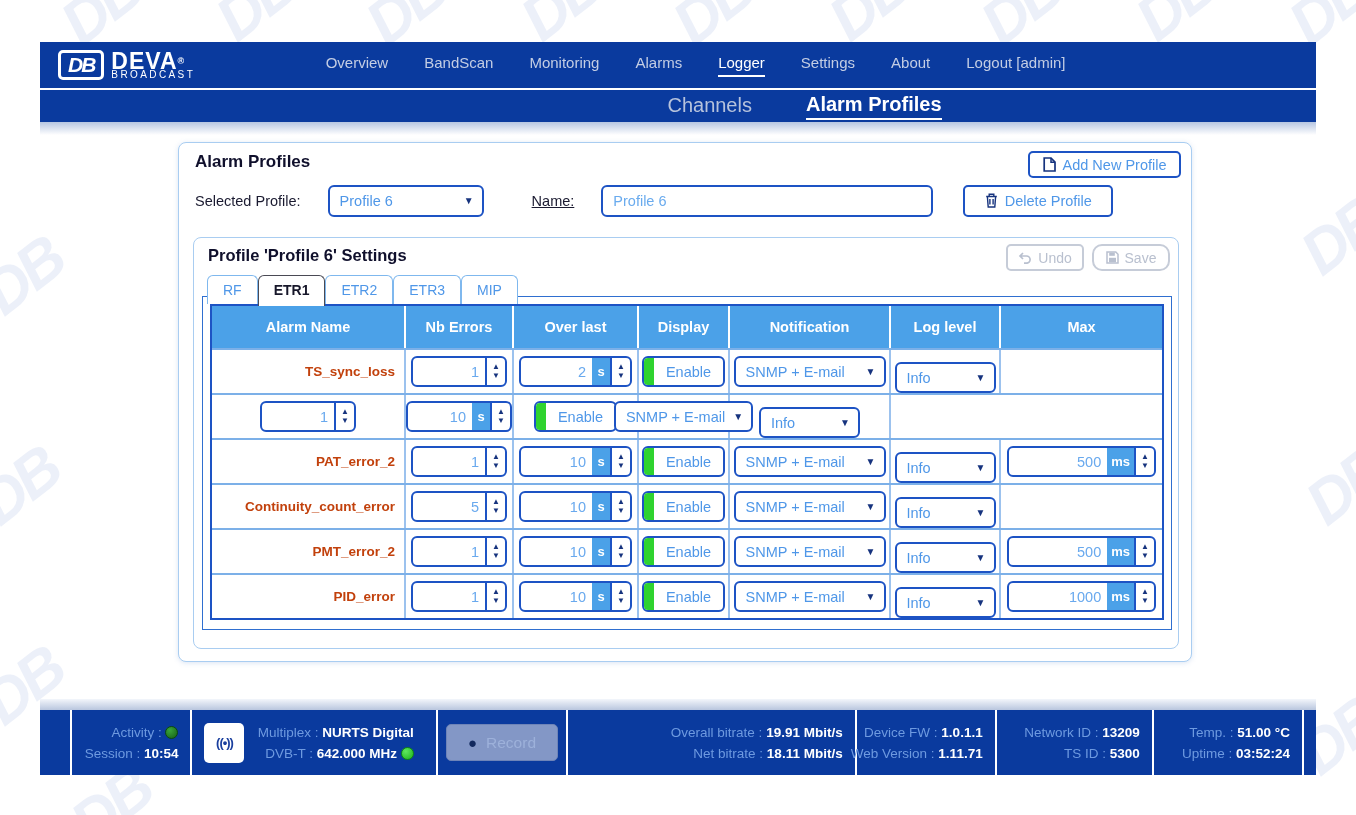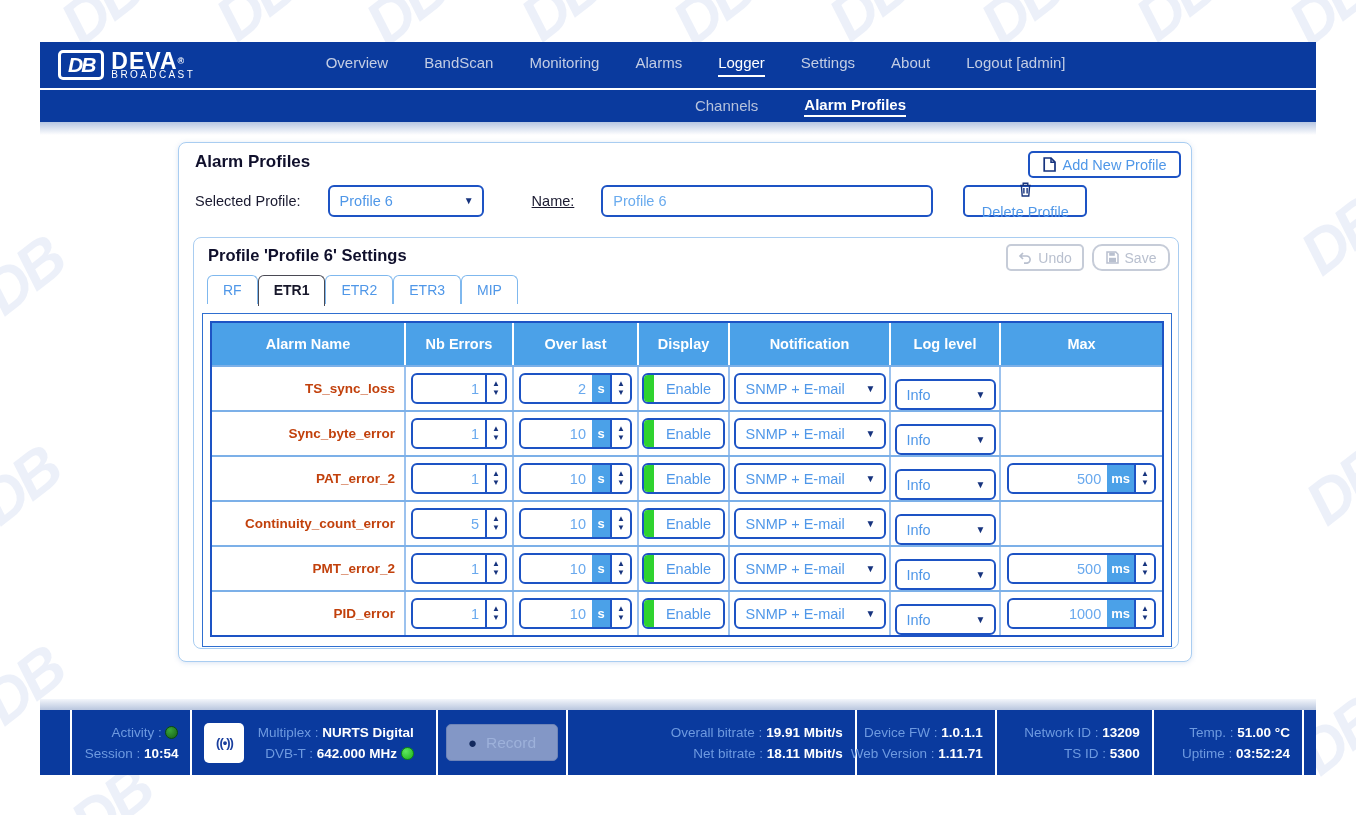--- a/index.html
+++ b/index.html
@@ -21,21 +21,21 @@
   .logo-deva { color:#fff; font-weight:bold; font-size:23px; letter-spacing:1px; line-height:20px; }
   .logo-reg { font-size:9px; vertical-align:top; }
   .logo-bc { color:#fff; font-size:10px; letter-spacing:2.4px; line-height:8px; }
   .nav-items { display:flex; gap:36px; margin:0 auto; padding-right:120px; }
   .nav-item { color:#c3cde4; font-size:15px; cursor:pointer; padding-bottom:4px; }
   .nav-item.active { color:#ffffff; border-bottom:2px solid #ffffff; }
 
   .subnav { position:absolute; left:40px; top:90px; width:1276px; height:32px;
     background:#0a3a9e; z-index:2; display:flex; align-items:center;
     justify-content:center; gap:46px; padding-left:245px; }
-  .subnav-item { color:#b6c2dc; font-size:15px; cursor:pointer; padding-bottom:2px; }
+  .subnav-item { color:#b6c2dc; font-size:20px; cursor:pointer; padding-bottom:2px;margin-left:8px; }
   .subnav-item.active { color:#fff; font-weight:bold; border-bottom:2px solid #fff; }
   .head-shadow { position:absolute; left:40px; top:122px; width:1276px; height:13px;
     background:linear-gradient(to bottom,#b7c6e2,rgba(255,255,255,0)); z-index:1; }
 
   
   .panel { position:absolute; left:178px; top:142px; width:1014px; height:520px;
     background:#fff; border:1px solid #a9cdf1; border-radius:8px; z-index:2;
     box-shadow:0 1px 5px rgba(110,150,210,.25); }
   .panel-title { position:absolute; left:16px; top:9px; font-size:17px; font-weight:bold; color:#10102c; }
   .btn { display:inline-flex; align-items:center; gap:7px; background:#fff;
@@ -46,38 +46,38 @@
     display:flex; align-items:center;gap:18px; }
   .ctl-label { font-size:14.5px; color:#1a1a30; }
   .select { display:flex; align-items:center; background:#fff; border:2px solid #1d53c4;
     border-radius:6px; height:32px; cursor:pointer; }
   .sel-val { flex:1; color:#4f97e8; font-size:14.5px; padding-left:10px; white-space:nowrap; }
   .sel-arrow { color:#16337e; font-size:10px; padding:0 8px; }
   .profile-select { width:156px; margin-left:9px; }
   .name-input { border:2px solid #1d53c4; border-radius:6px; height:32px; width:332px;
     color:#6aabee; font-size:14.5px; padding-left:10px; margin-left:9px; outline:none;
     font-family:"Liberation Sans", sans-serif; }
-  .del-btn { width:124px; height:32px; margin-left:12px;flex-direction:column; }
+  .del-btn { width:150px; height:32px; margin-left:12px; }
 
   
   .inner-panel { position:absolute; left:14px; top:94px; width:986px; height:412px;
     border:1px solid #a9cdf1; border-radius:8px; background:#fff; }
   .inner-title { position:absolute; left:14px; top:8px; font-size:16.5px; font-weight:bold; color:#10102c; }
   .btn-disabled { display:inline-flex; align-items:center; gap:6px; background:#fff;
     border:2px solid #c6ccd8; border-radius:5px; color:#b9c0cf; font-size:14px; height:27px; }
   .undo-btn { position:absolute; right:94px; top:6px; width:78px; justify-content:center; }
   .save-btn { position:absolute; right:8px; top:6px; width:78px; justify-content:center;border-radius:10px; }
 
   .tabs { position:absolute; left:13px; top:37px; display:flex; align-items:flex-end; z-index:3; }
   .tab { border:1px solid #7fb8ee; border-bottom:none; border-radius:6px 6px 0 0;
     background:#fff; color:#4f97e8; font-size:14px; padding:6px 15px 6px 15px; cursor:pointer; }
   .tab.active { border-color:#4a4a55; color:#17172a; font-weight:bold; position:relative;
     margin-bottom:-2px; padding-bottom:8px; z-index:4; }
 
-  .tab-content { position:absolute; left:8px; top:75px; width:970px; height:334px;
+  .tab-content { position:absolute; left:8px; top:58px; width:970px; height:334px;
     border:1px solid #2f6fd0; background:#fff; z-index:2; }
   .atable { position:absolute; left:7px; top:7px; width:954px; border:2px solid #1d53c4; }
   .thead, .trow { display:grid; grid-template-columns:194px 108px 125px 91px 161px 110px 161px; }
   .thead { background:#4ba1e8; height:42px; }
   .hcell { display:flex; align-items:center; justify-content:center; color:#fff;
     font-weight:bold; font-size:14.5px; border-right:2px solid #fff; }
   .hcell:last-child { border-right:none; }
   .trow { height:45px; border-top:2px solid #7cb0e8; background:#fff; }
   .cell { display:flex; align-items:center; justify-content:center; border-right:2px solid #9cc2ee; }
   .cell:last-child { border-right:none; }
@@ -294,23 +294,20 @@
     <div class="cell">
                 <div class="select log-select">
       <span class="sel-val js-log">Info</span>
       <span class="sel-arrow">▼</span>
     </div>
               </div>
     <div class="cell c-max"></div>
   </div>
 
   <div class="trow">
-    <div class="cell c-name">
-                <span class="alarm-name">Sync_byte_error</span>
-              </div>
     <div class="cell">
                 <div class="spinner sp-nb">
       <span class="spin-val js-nb">1</span>
       <span class="spin-arrows">
                     <span>▲</span>
                     <span>▼</span>
                   </span>
     </div>
               </div>
     <div class="cell">

